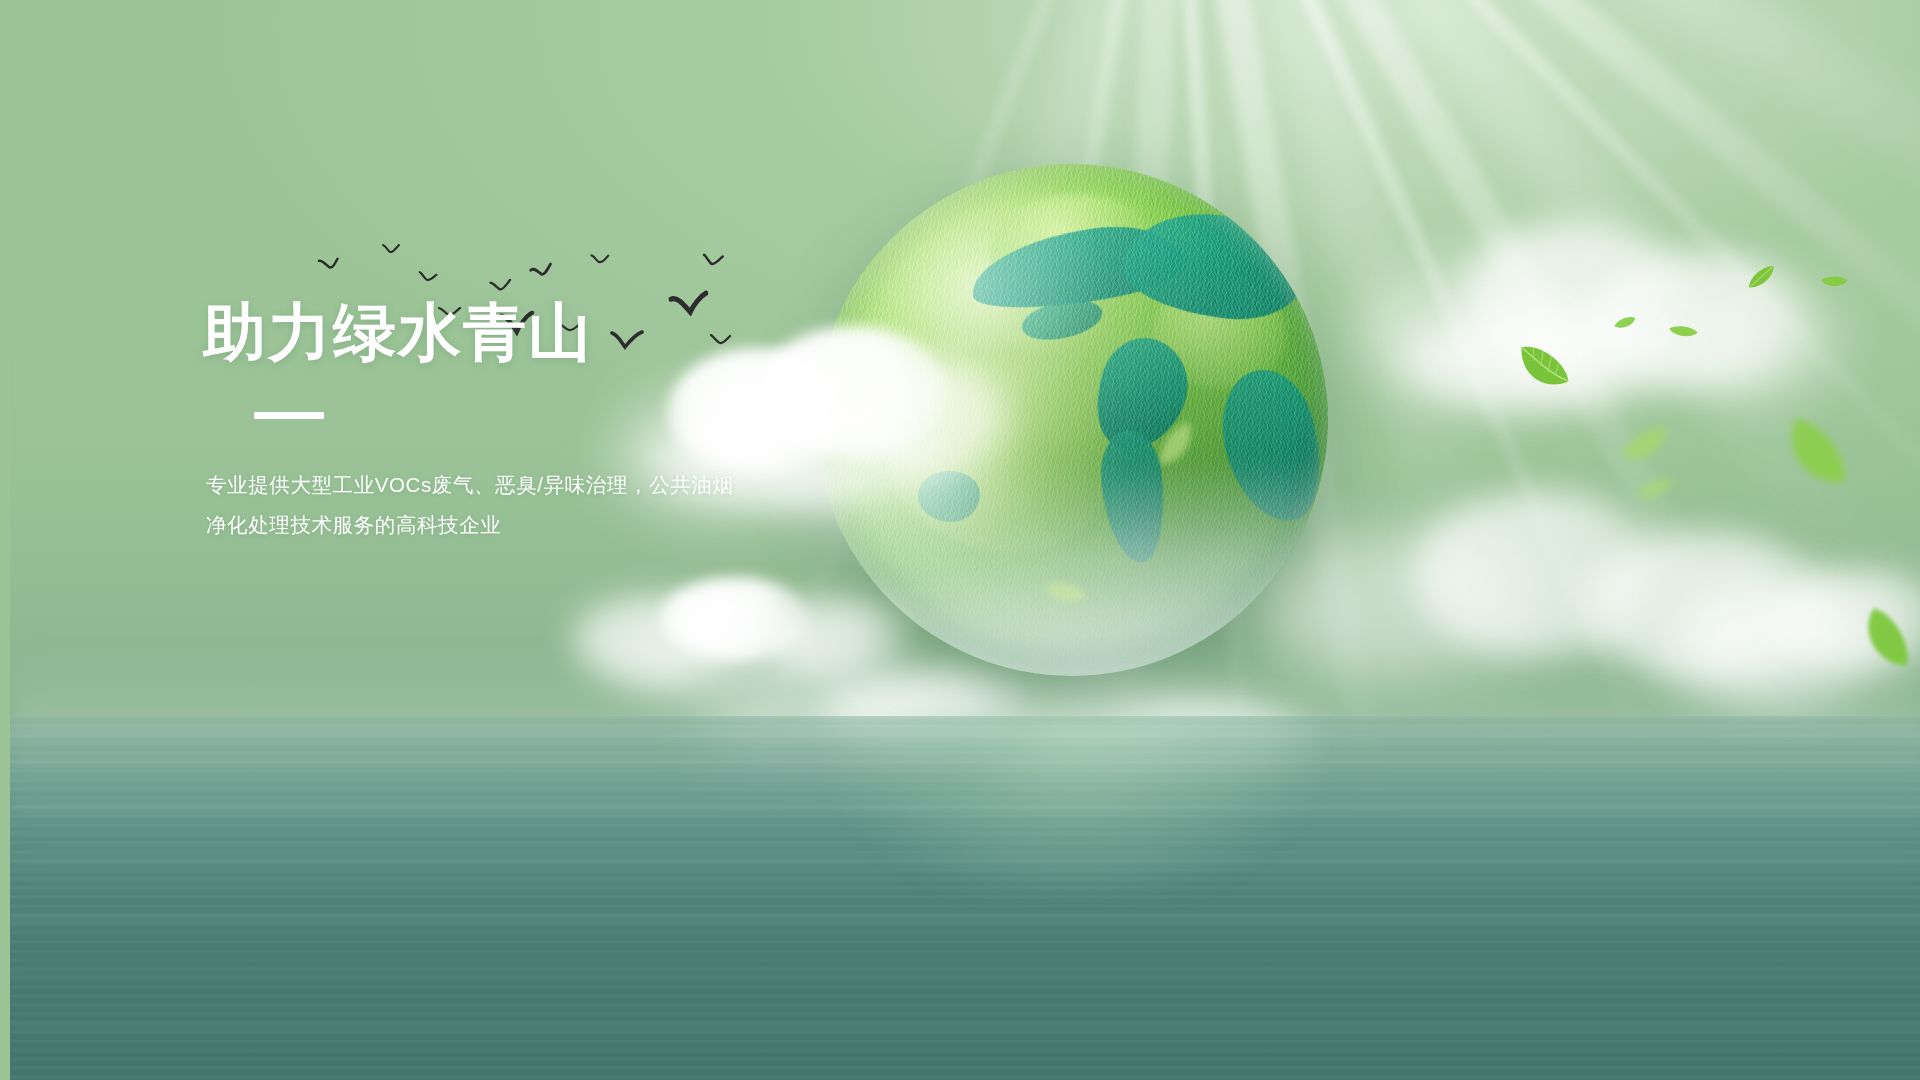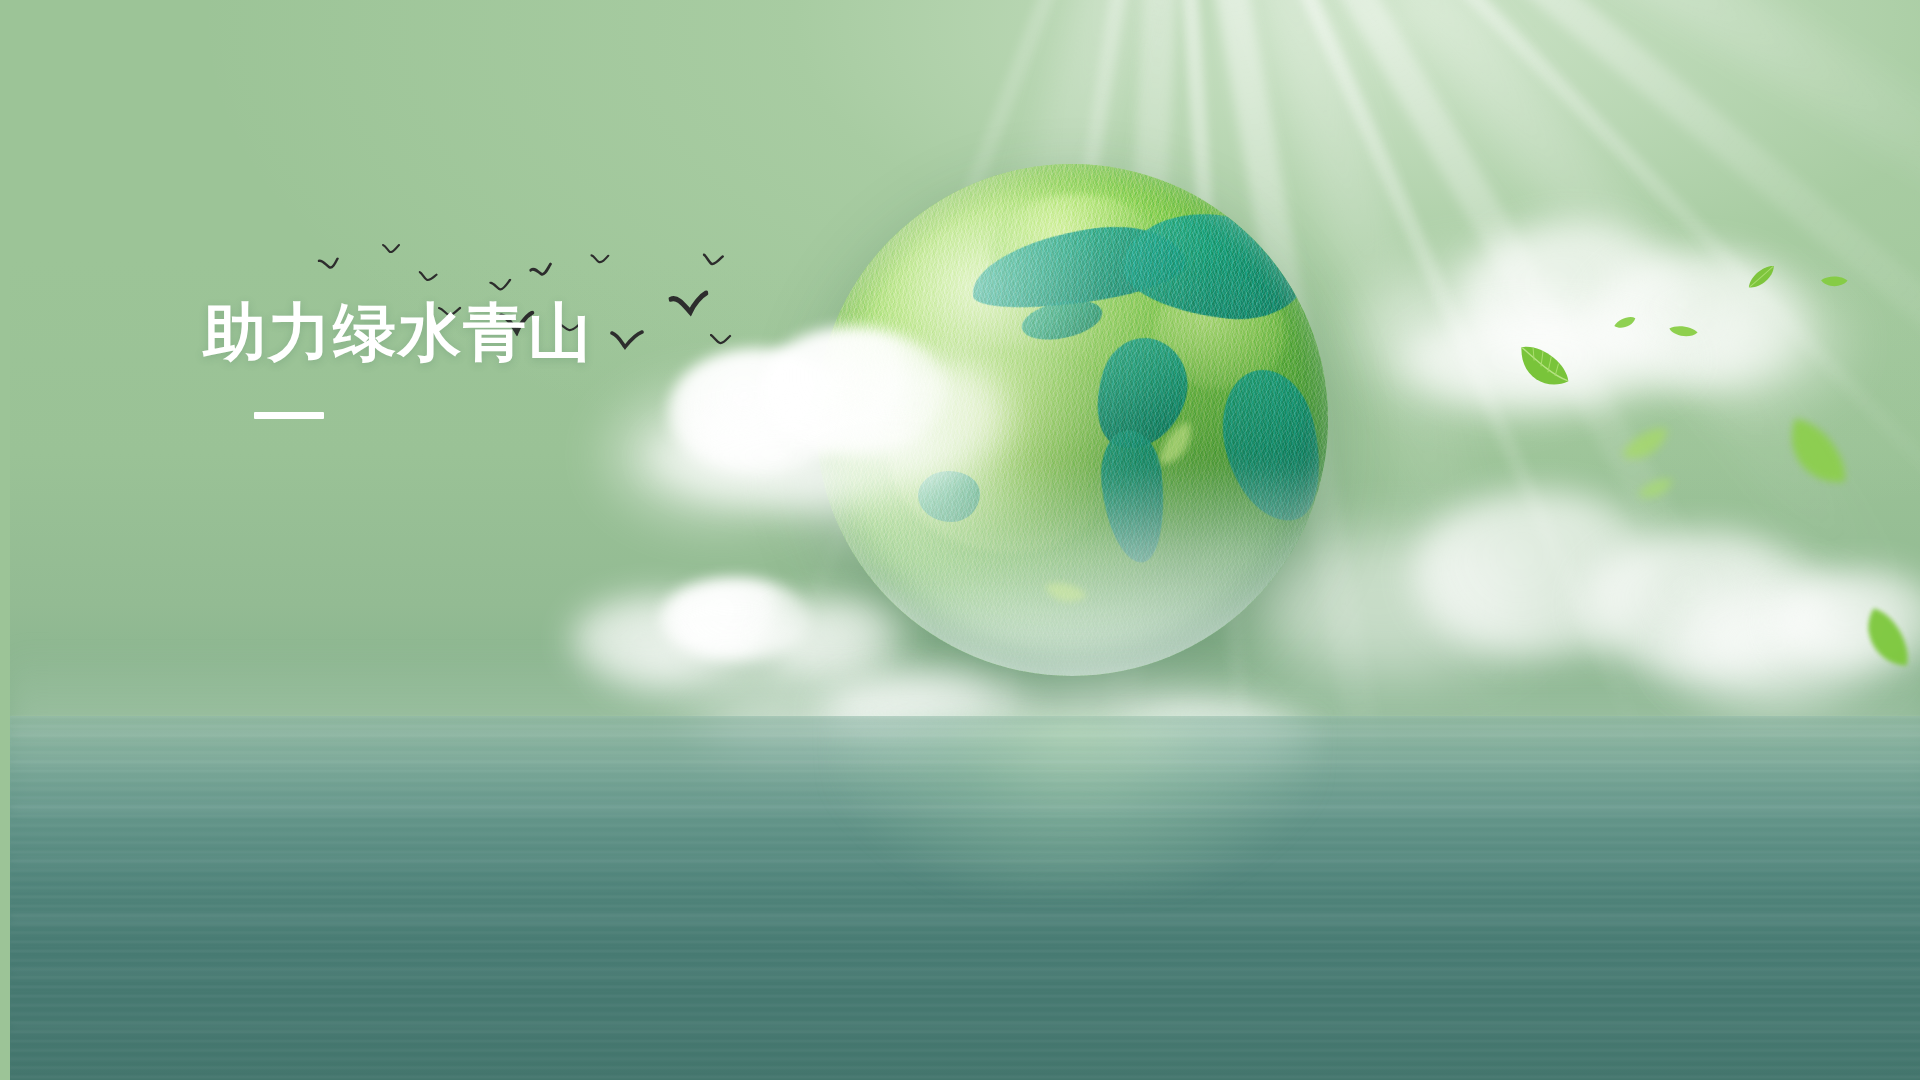--- a/index.html
+++ b/index.html
@@ -469,15 +469,16 @@
   </div>
   <div class="leaf" style="left:1032px; top:580px; transform:rotate(24deg); filter:blur(3px); opacity:.5;">
     <svg width="46" height="26" viewBox="0 0 46 26">
         <path d="M2 14 C12 2,36 0,44 7 C34 24,11 26,2 14 Z" fill="#d6edA0"></path>
       </svg>
   </div>
 
   <div class="copy">
     <div class="headline">助力绿水青山</div>
     <div class="divider"></div>
+    <div class="desc">专业提供大型工业VOCs废气、恶臭/异味治理，公共油烟净化处理技术服务的高科技企业</div>
   </div>
 
 </div>
 
 </body></html>

